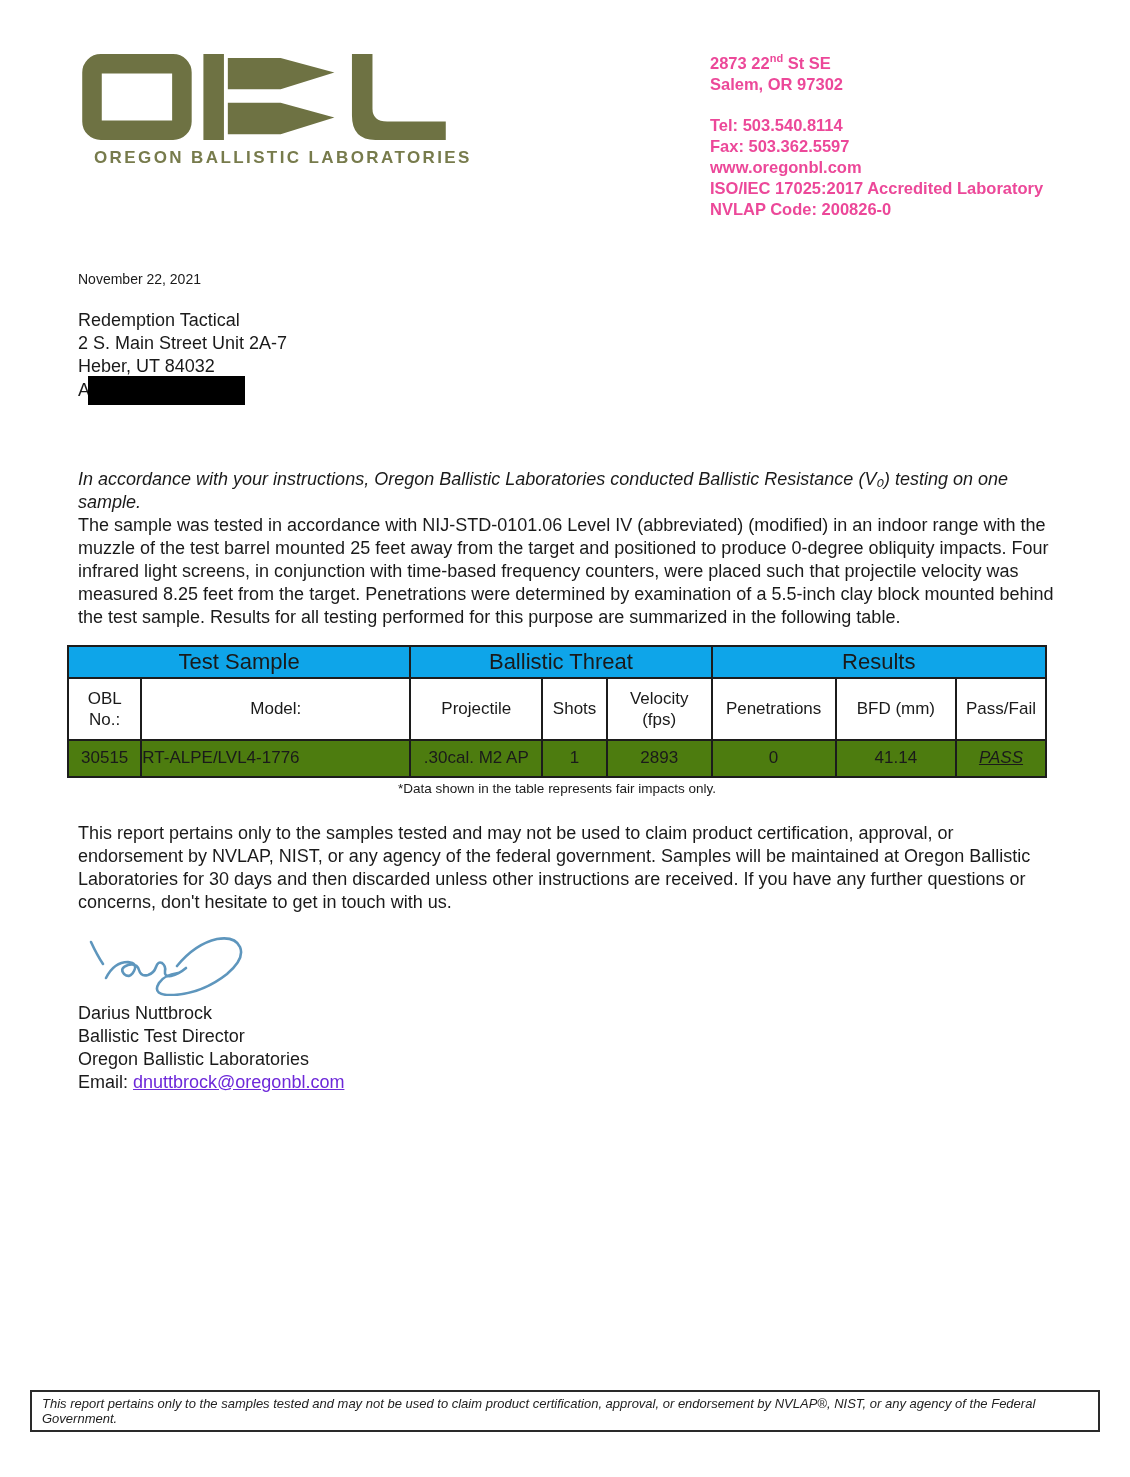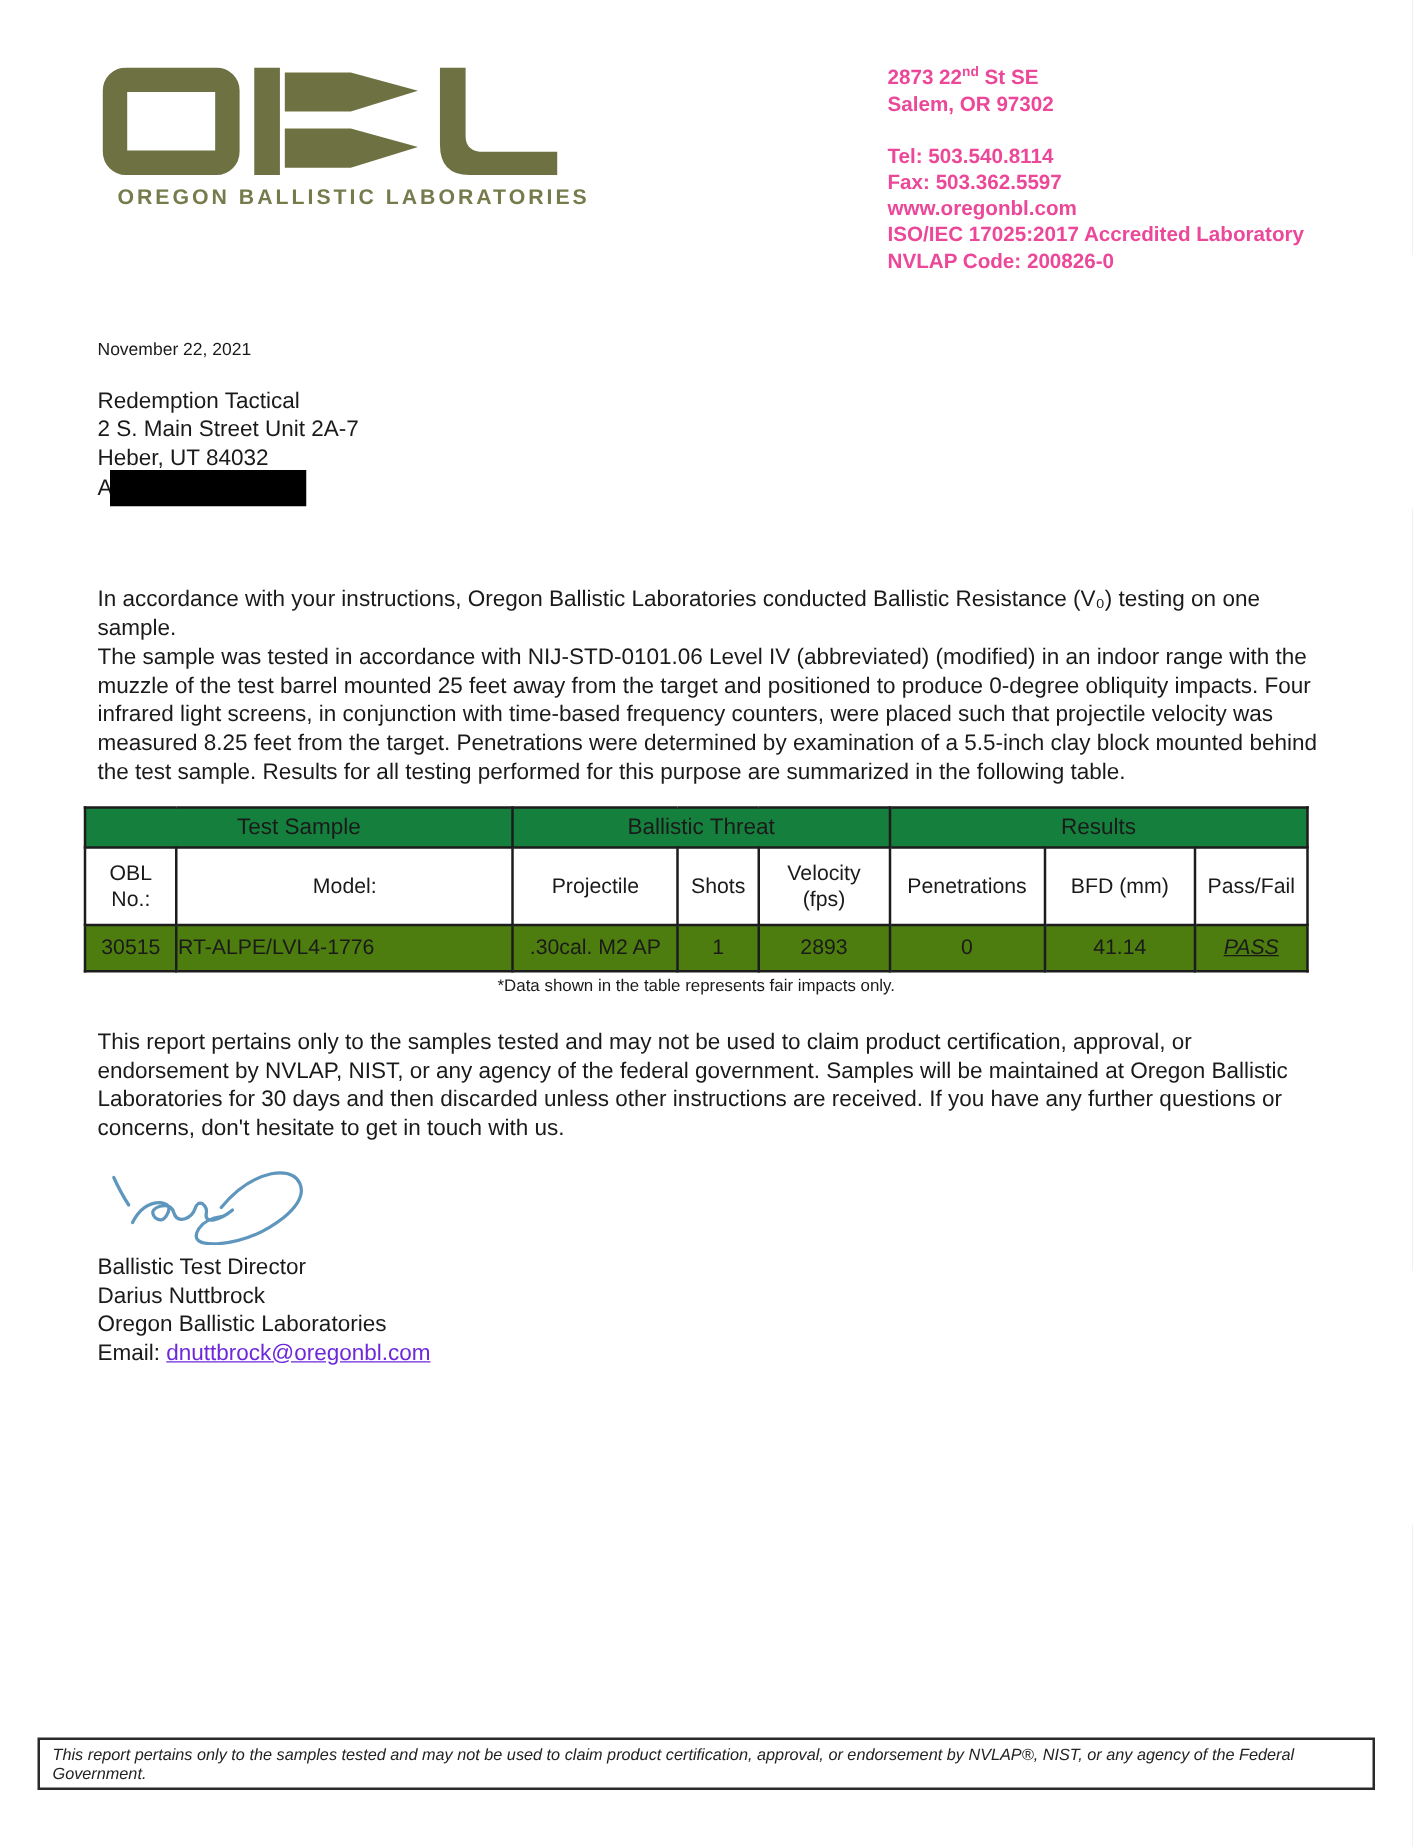--- a/index.html
+++ b/index.html
@@ -46,42 +46,42 @@
   .redaction-box {
     display: inline-block;
     width: 157px;
     height: 29px;
     background: #000000;
     vertical-align: middle;
     margin-left: -2px;
     margin-top: -2px;
   }
   .para { font-size: 18px; line-height: 23px; }
-  .para1 { margin-top: 60px; }
+  .para1 { margin-top: 60px; font-style: italic; }
   .para2 { margin-top: 0; }
   .para3 { margin-top: 26px; }
 
   
   .results-table {
     width: 980px;
     margin-left: -11px;
     margin-top: 16px;
     border-collapse: collapse;
     table-layout: fixed;
   }
   .results-table th, .results-table td {
     border: 2px solid #1c1c1c;
     text-align: center;
     font-weight: normal;
     font-size: 17px;
   }
   .group-row th {
-    background: #15803d;
+    background: #0ea5e9;
     height: 32px;
-    font-size: 18px;
+    font-size: 22px;
   }
   .head-row th {
     background: #ffffff;
     height: 62px;
     white-space: pre-line;
     line-height: 21px;
   }
   .data-row td { background: #4d7c0f; height: 37px; }
   .data-row .cell-model { text-align: left; }
   .pass-cell { font-weight: bold; font-style: italic; text-decoration: underline; }
@@ -208,22 +208,22 @@
 
   <svg class="signature-svg" viewBox="0 0 160 68">
     <g fill="none" stroke="#5e96bd" stroke-width="2.6" stroke-linecap="round" stroke-linejoin="round">
       <path d="M7,14 q6,13 12,22"></path>
       <path d="M22,50 q8,-16 22,-16 q10,1 6,9 q-4,8 -10,3 q-5,-6 4,-9 q9,-2 11,5 q2,7 9,5 q6,-2 8,-8 q2,-6 6,-4 q4,3 3,8 q-1,6 6,5 q8,-2 15,-8"></path>
       <path d="M93,38 q18,-22 40,-27 q18,-3 23,8 q5,12 -13,27 q-24,19 -53,21 q-23,1 -15,-12 q5,-8 19,-10"></path>
     </g>
   </svg>
 
   <div class="sig-block">
+    <div>Darius Nuttbrock</div>
     <div>Ballistic Test Director</div>
-    <div>Darius Nuttbrock</div>
     <div>Oregon Ballistic Laboratories</div>
     <div><span>Email: </span><a class="email-link">dnuttbrock@oregonbl.com</a></div>
   </div>
 
   <div class="footer-box">
     <span>This report pertains only to the samples tested and may not be used to claim product certification, approval, or endorsement by NVLAP®, NIST, or any agency of the Federal Government.</span>
   </div>
 
 </div>
 

